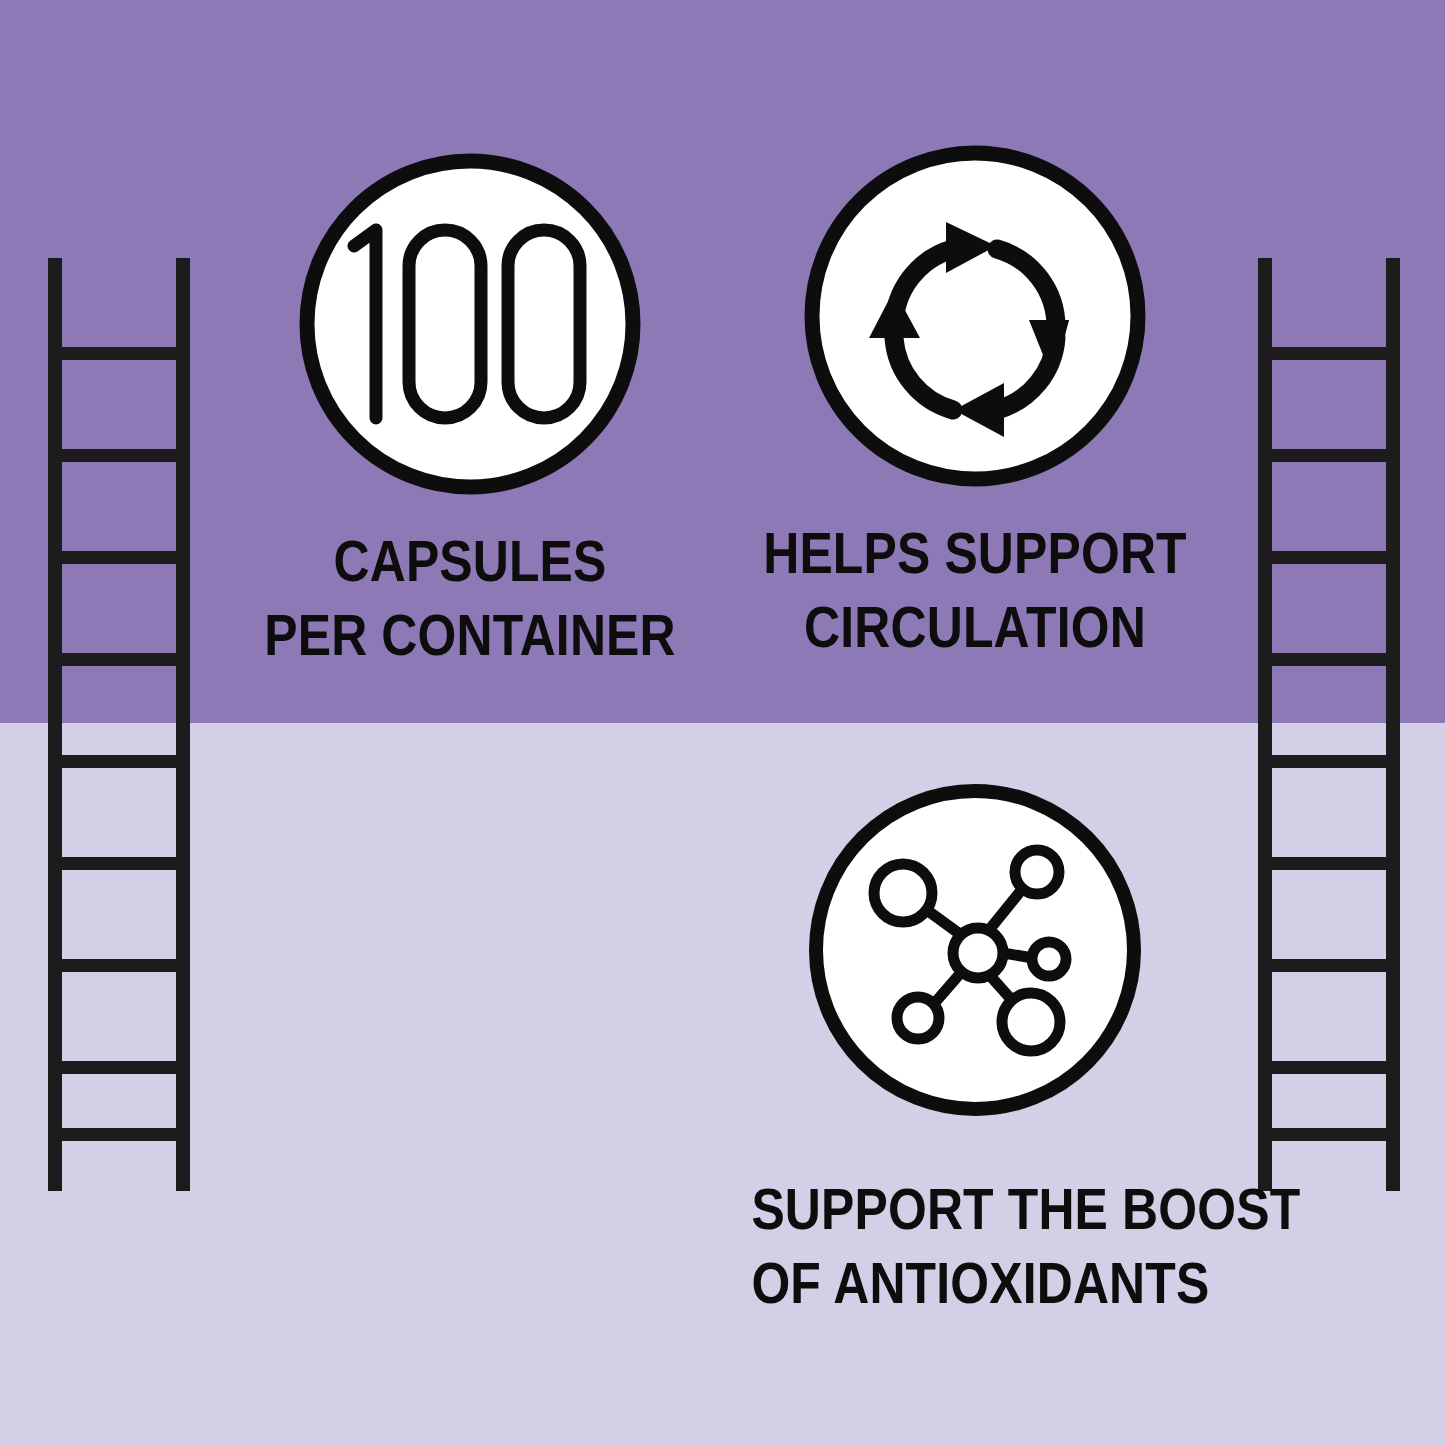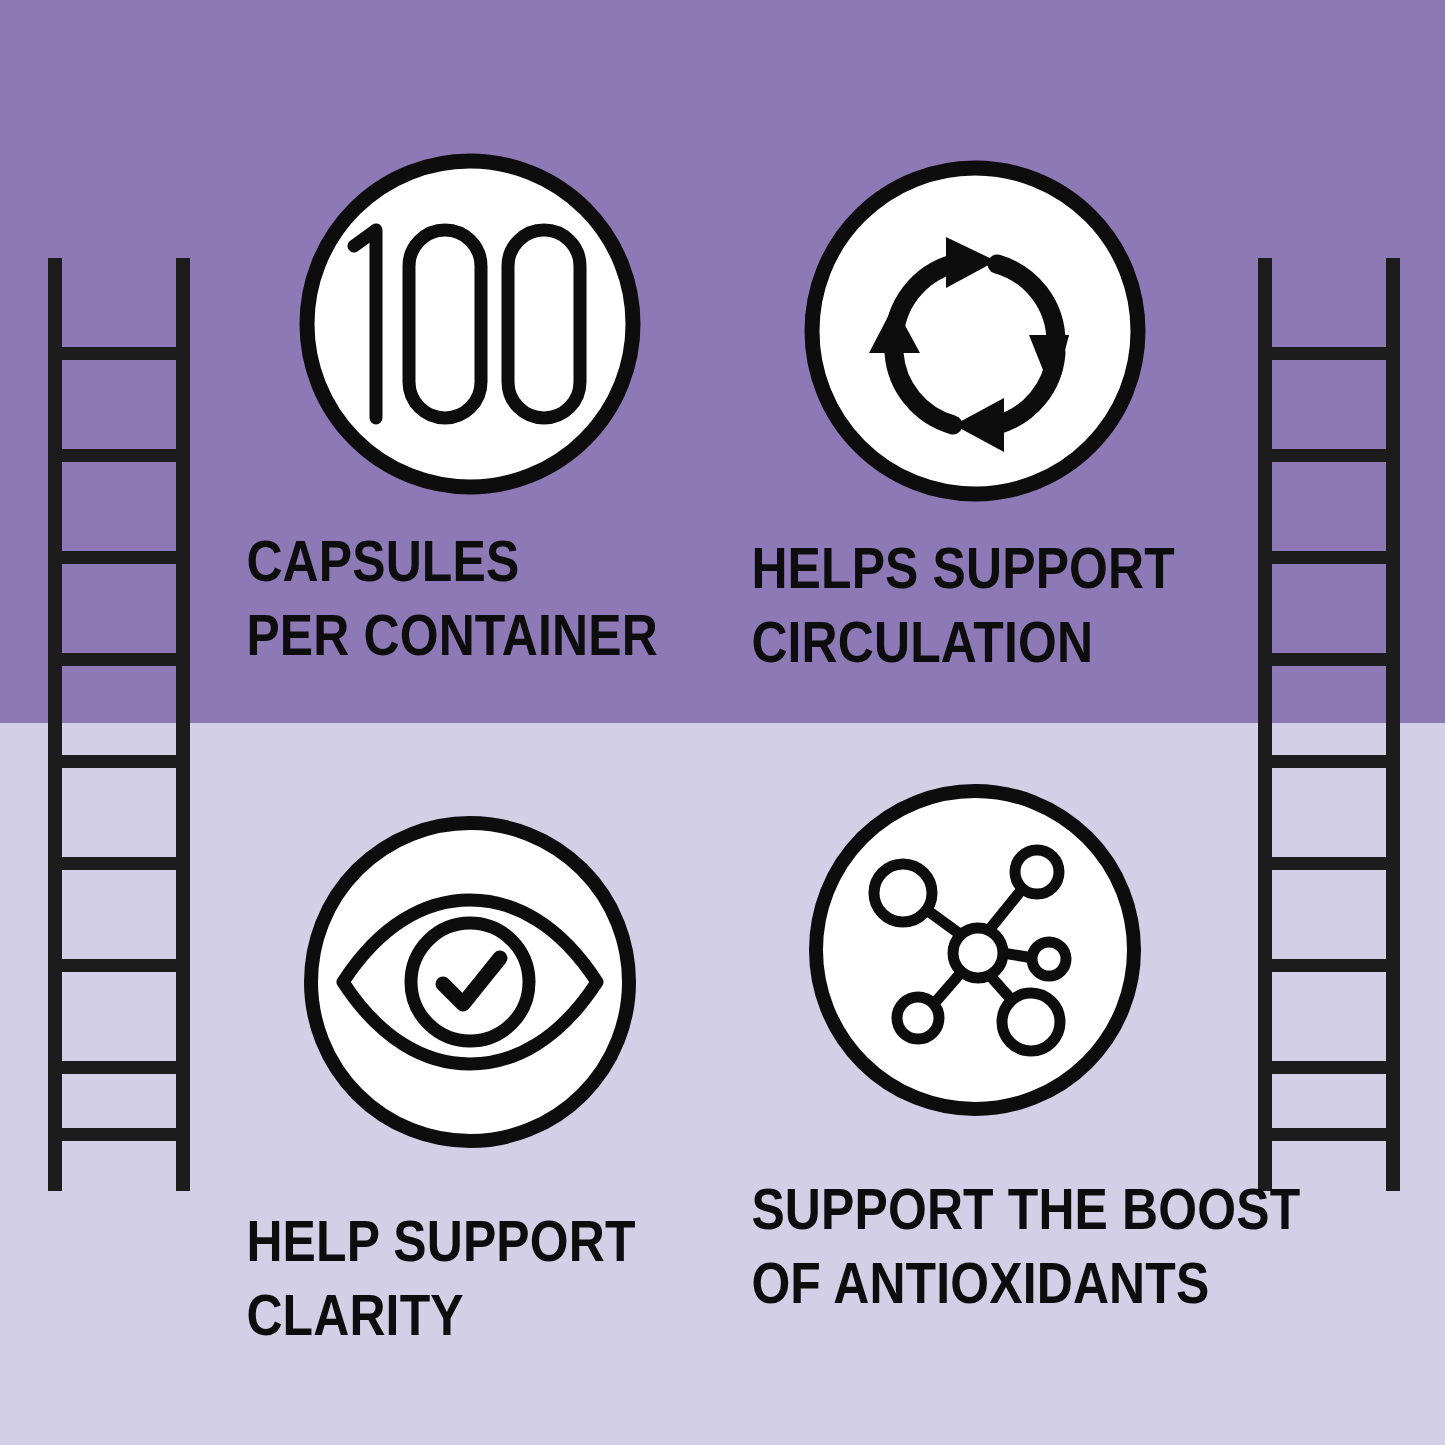--- a/index.html
+++ b/index.html
@@ -37,23 +37,24 @@
     height: 933px;
   }
   .ladder.left  { left: 48px; }
   .ladder.right { left: 1258px; }
   .ladder svg { display: block; }
 
   
   .feature {
     position: absolute;
     width: 520px;
+    text-align: center;
   }
   .feature.c1 { left: 210px;  top: 150px; }
-  .feature.c2 { left: 715px;  top: 157px; }
+  .feature.c2 { left: 715px;  top: 142px; }
   .feature.c3 { left: 210px;  top: 812px; }
   .feature.c4 { left: 715px;  top: 780px; }
 
   .badge {
     position: relative;
     width: 348px;
     height: 348px;
     margin: 0 auto;
   }
   .badge.small {
@@ -161,36 +162,20 @@
           <path d="M 68 196 L 119 196 L 93 148 Z"></path>
         </g>
       </svg>
     </div>
     <div class="caption">
       <span class="line">HELPS SUPPORT</span>
       <span class="line">CIRCULATION</span>
     </div>
   </div>
 
-  <div class="feature c3">
-    <div class="badge small">
-      <svg viewBox="0 0 340 340" xmlns="http://www.w3.org/2000/svg">
-        <circle cx="170" cy="170" r="159" fill="#ffffff" stroke="#0d0d0d" stroke-width="14"></circle>
-        <g fill="none" stroke="#0d0d0d" stroke-width="13" stroke-linecap="round" stroke-linejoin="round">
-          <path d="M 43 170 C 80 113 125 88 170 88 C 215 88 260 113 297 170 C 260 227 215 252 170 252 C 125 252 80 227 43 170 Z"></path>
-          <circle cx="170" cy="170" r="59"></circle>
-          <path d="M 143 172 L 163 192 L 200 146" stroke-width="15"></path>
-        </g>
-      </svg>
-    </div>
-    <div class="caption">
-      <span class="line">HELP SUPPORT</span>
-      <span class="line">CLARITY</span>
-    </div>
-  </div>
 
   <div class="feature c4">
     <div class="badge small">
       <svg viewBox="0 0 340 340" xmlns="http://www.w3.org/2000/svg">
         <circle cx="170" cy="170" r="159" fill="#ffffff" stroke="#0d0d0d" stroke-width="14"></circle>
         <g stroke="#0d0d0d" stroke-width="11" fill="none" stroke-linecap="round">
 
           <line x1="163" y1="160" x2="115" y2="125"></line>
           <line x1="180" y1="155" x2="218" y2="108"></line>
           <line x1="192" y1="172" x2="228" y2="178"></line>

